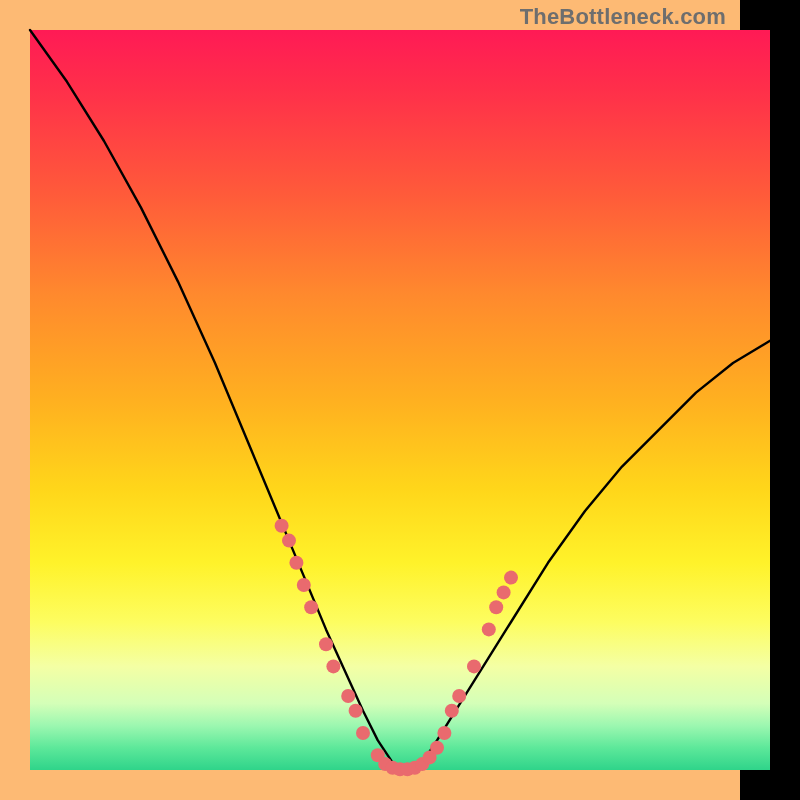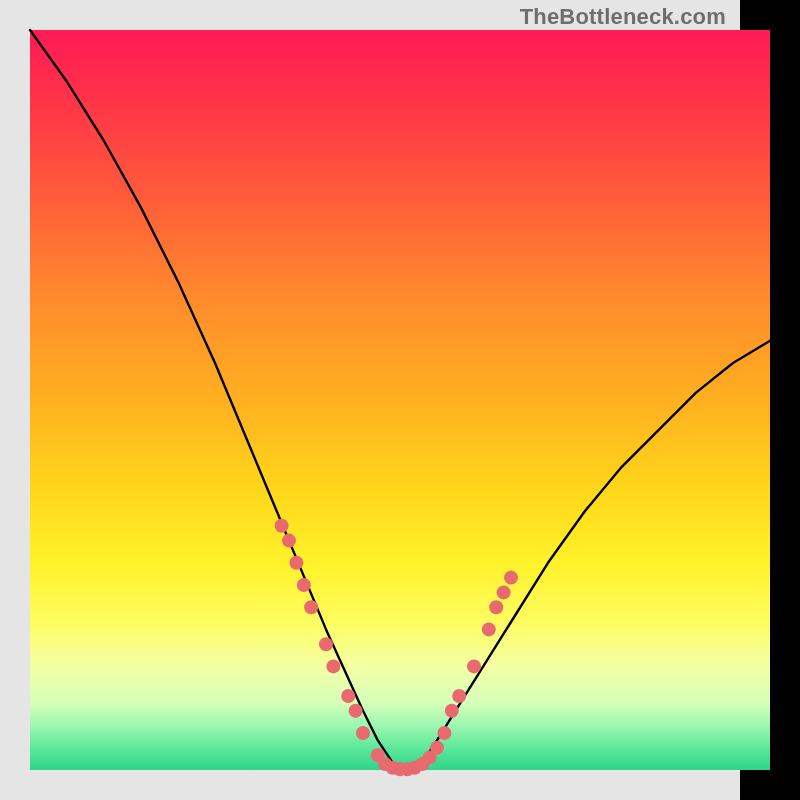--- a/index.html
+++ b/index.html
@@ -8,21 +8,21 @@
     width: 800px;
     height: 800px;
     overflow: hidden;
     background: #000;
     font-family: Arial, Helvetica, sans-serif;
   }
   .frame {
     position: relative;
     width: 740px;
     height: 800px;
-    background: #e5e5e5;
+    background: #fdba74;
   }
   .plot {
     position: absolute;
     left: 30px;
     top: 30px;
     width: 740px;
     height: 740px;
     
     background: linear-gradient(
       to bottom,

